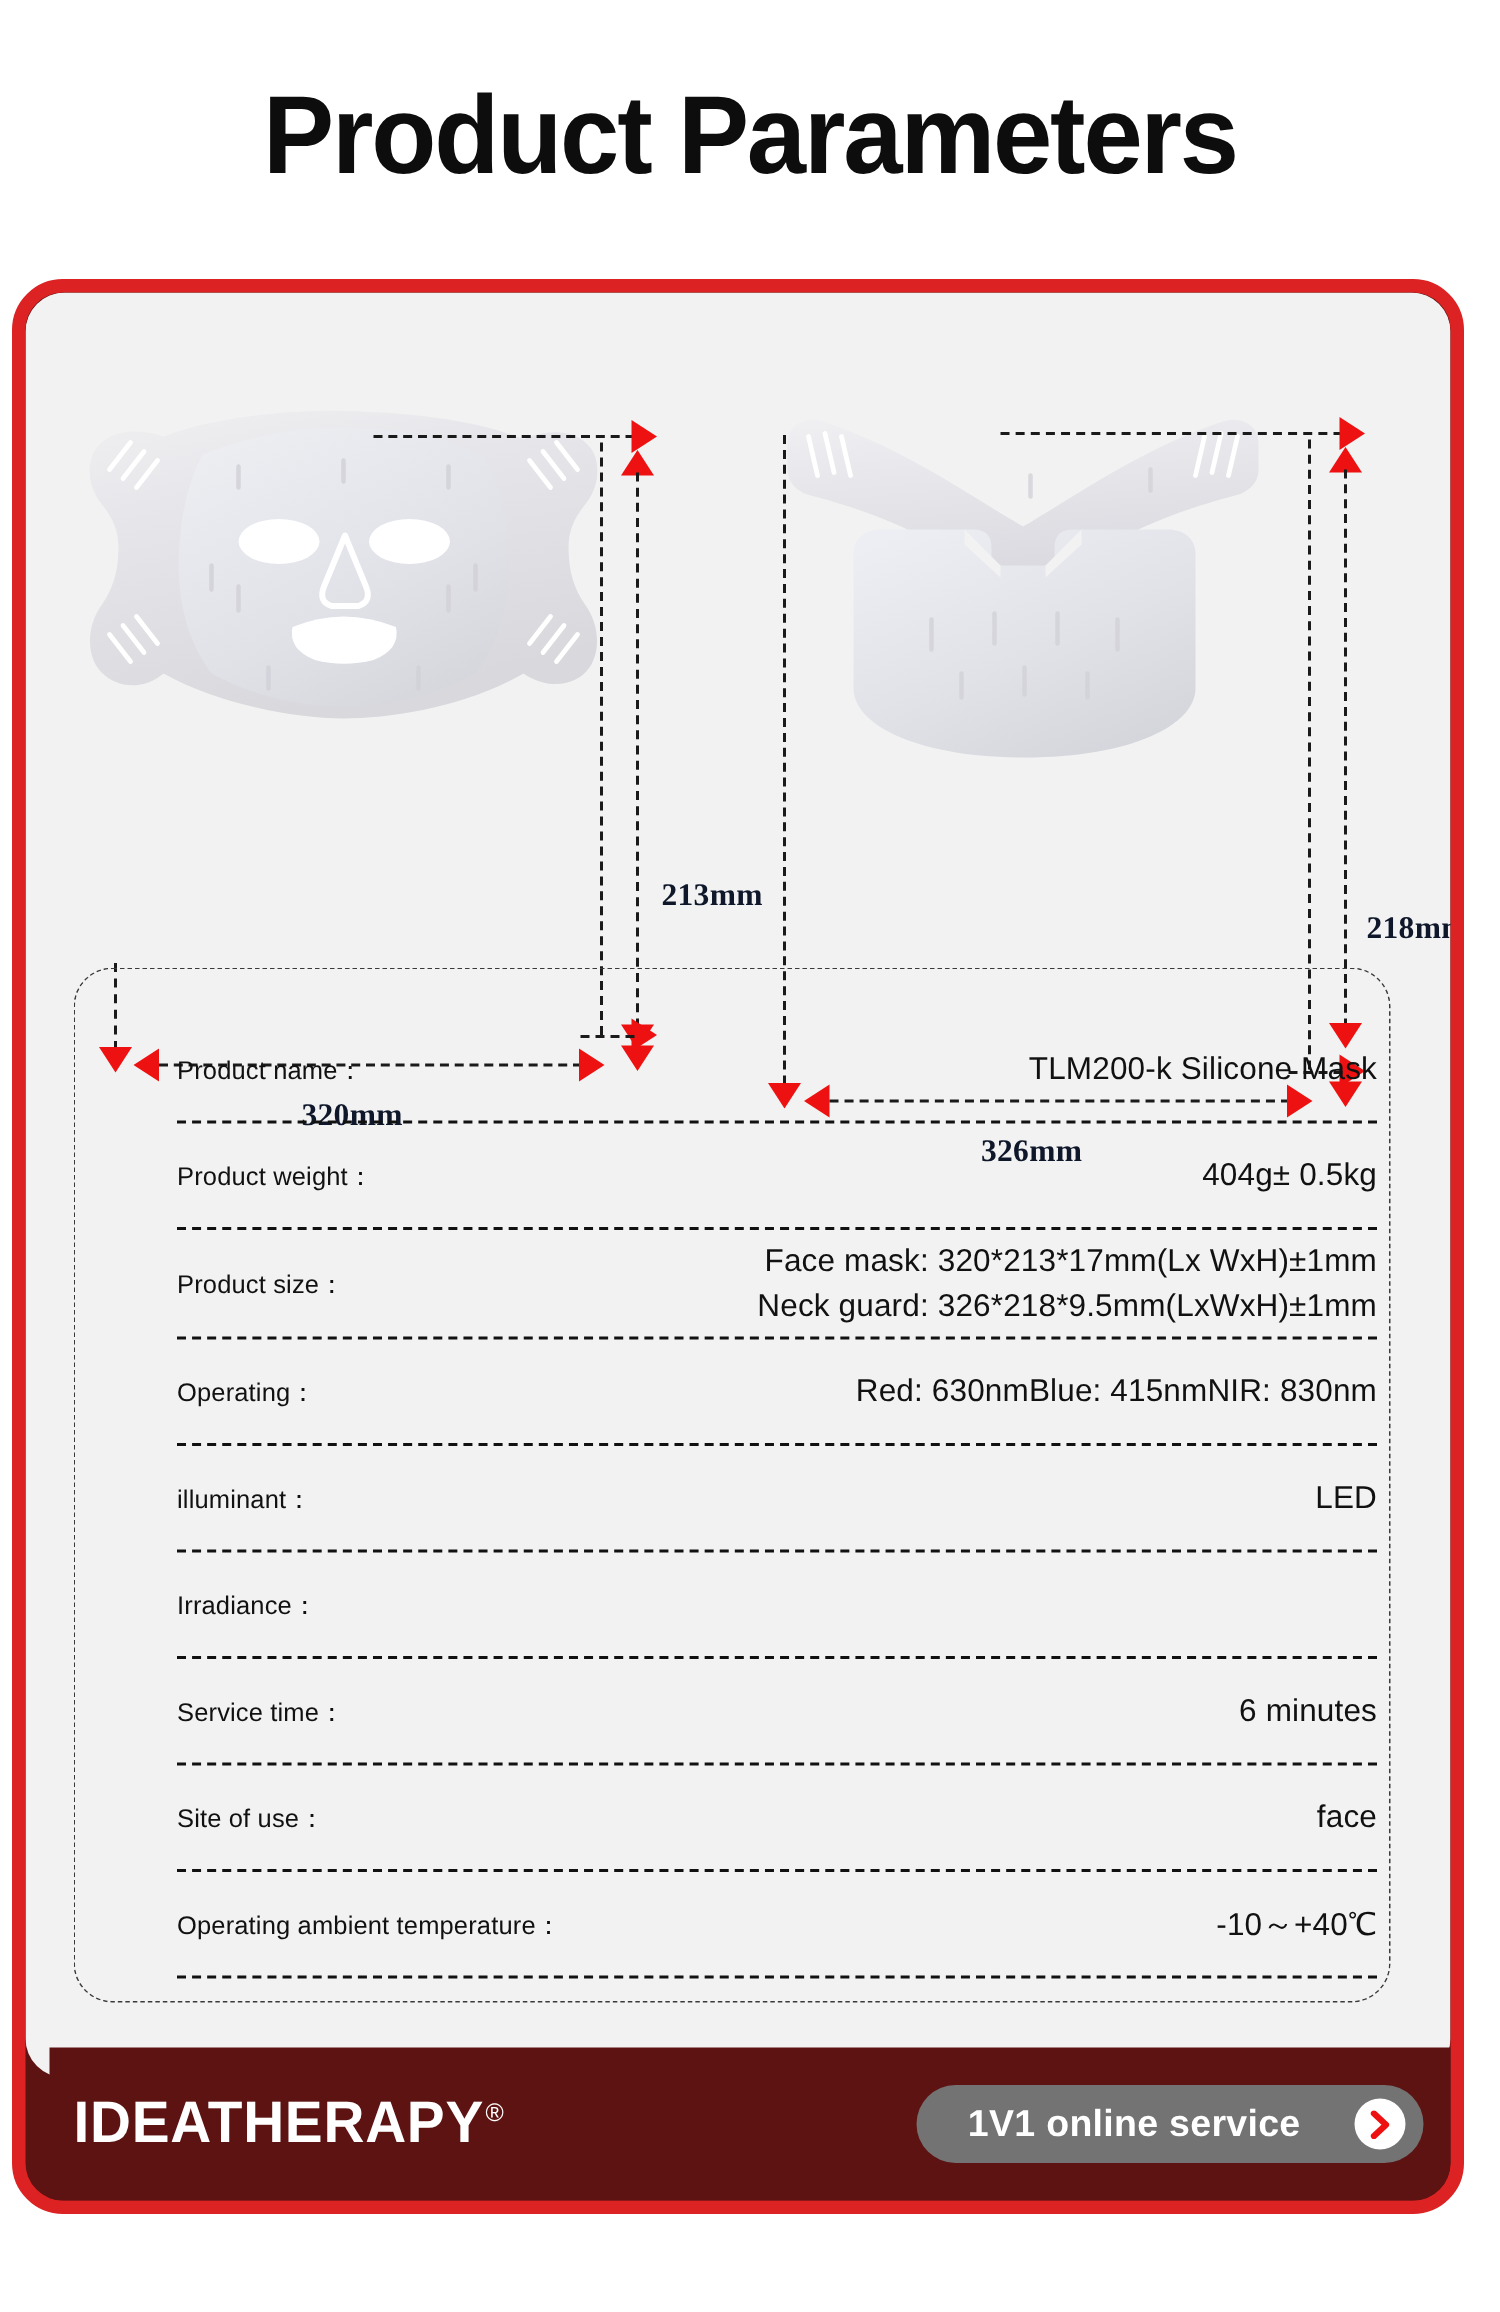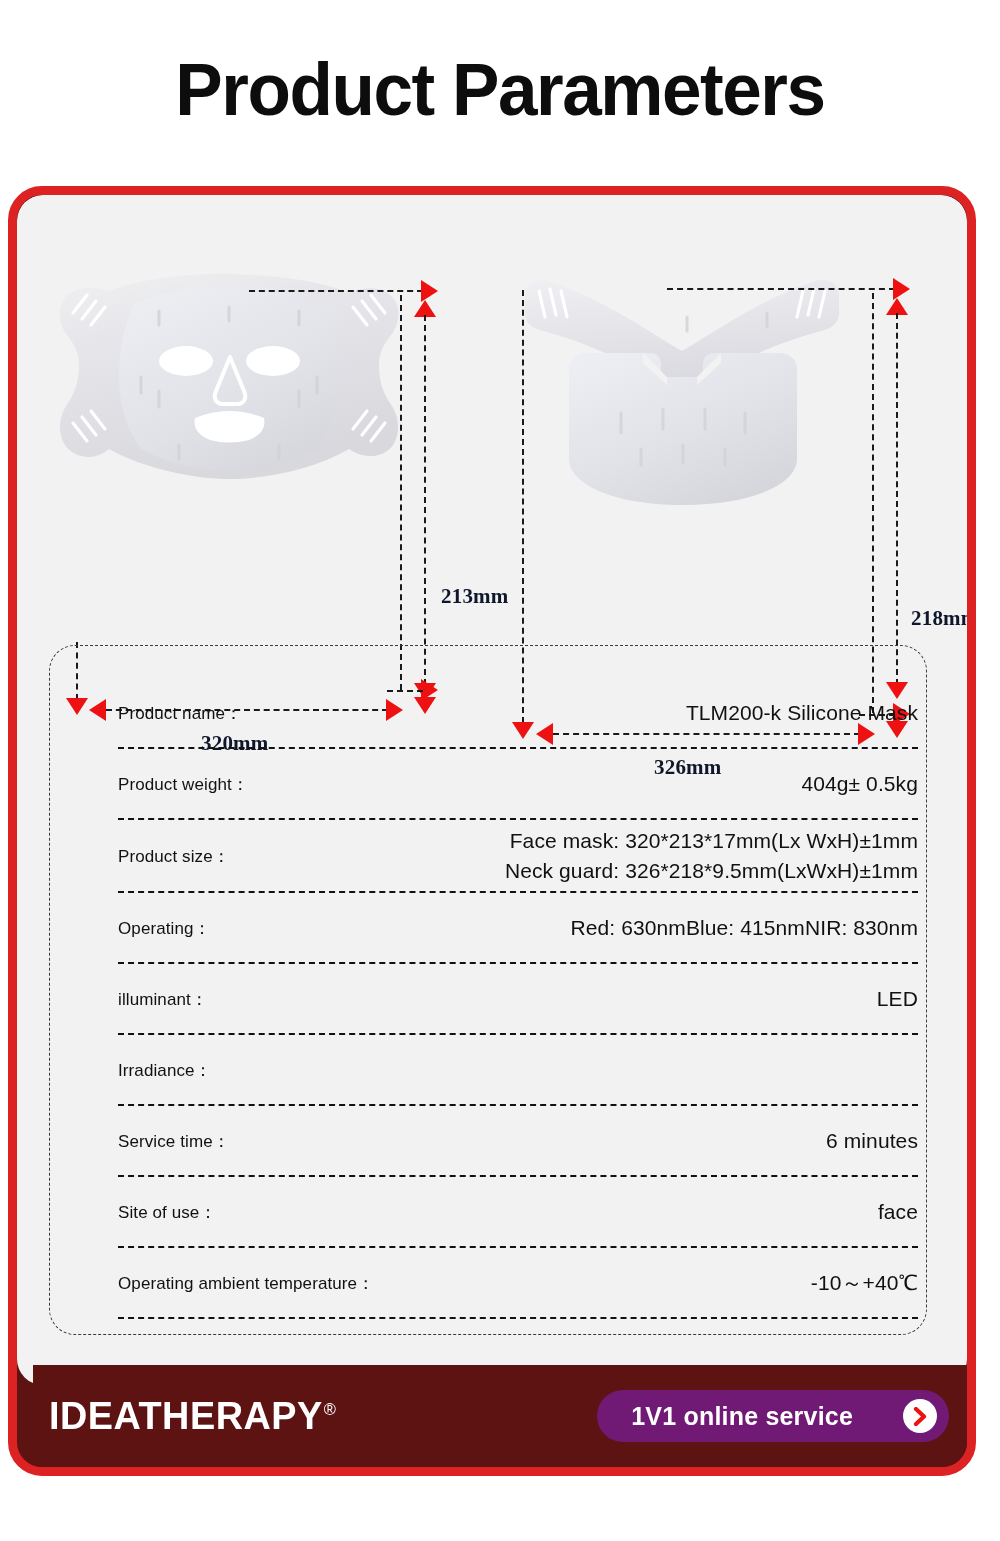--- a/index.html
+++ b/index.html
@@ -187,25 +187,25 @@
   }
   .brand-reg {
     font-size: 17px;
     vertical-align: super;
     font-weight: 400;
     margin-left: 1px;
   }
   .cta-button {
     display: flex;
     align-items: center;
-    background: #701a75;
+    background: #737373;
     border-radius: 30px;
     height: 52px;
     padding: 0 12px 0 34px;
-    gap: 50px;
+    gap: 36px;
   }
   .cta-label {
     font-family: "Liberation Sans Narrow", "Liberation Sans", sans-serif;
     font-size: 25px;
     font-weight: 700;
     color: #ffffff;
     letter-spacing: 0.2px;
     white-space: nowrap;
   }
   .cta-circle {

